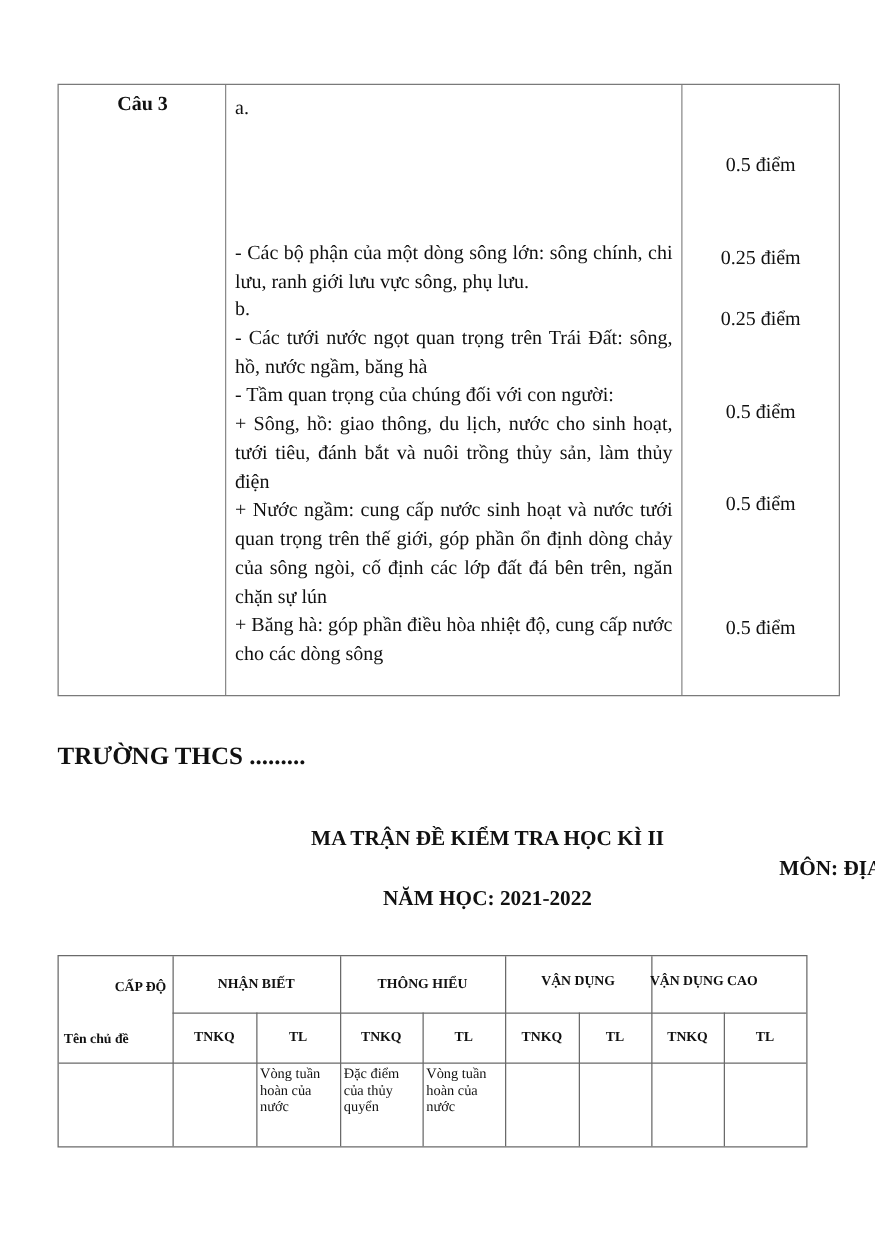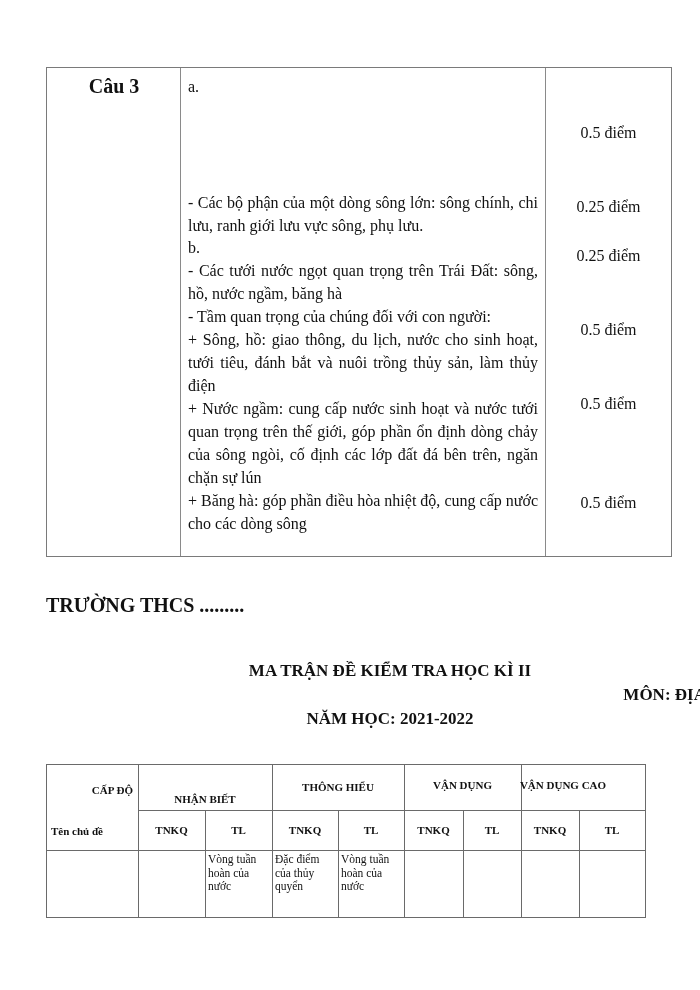--- a/index.html
+++ b/index.html
@@ -5,21 +5,21 @@
   html, body { margin:0; padding:0; background:#ffffff; }
   body { width:700px; height:990px; position:relative; overflow:hidden;
          font-family:"Liberation Serif", "DejaVu Serif", serif; color:#111; }
 
   
   #t1 { position:absolute; left:46px; top:67px; width:626px; height:490px;
         border:1.5px solid #7a7a7a; box-sizing:border-box; }
   #t1 .c1 { position:absolute; left:0; top:0; width:134px; height:100%; border-right:1.5px solid #8a8a8a; box-sizing:border-box; }
   #t1 .c2 { position:absolute; left:134px; top:0; width:365px; height:100%; border-right:1.5px solid #8a8a8a; box-sizing:border-box; }
   #t1 .c3 { position:absolute; left:499px; top:0; width:125px; height:100%; }
-  .cau { position:absolute; left:0; width:134px; top:7px; text-align:center; font-weight:bold; font-size:20px; }
+  .cau { position:absolute; left:0; width:134px; top:7px; text-align:center; font-weight:bold; font-size:16px; }
   .para { position:absolute; left:7px; width:350px; font-size:16px; line-height:23px; text-align:justify; text-align-last:left; }
   .score { position:absolute; left:0; width:125px; text-align:center; font-size:16px; }
 
   .school { position:absolute; left:46px; top:594px; font-weight:bold; font-size:20px; }
   .ttl { position:absolute; left:0; width:700px; text-align:center; font-weight:bold; font-size:17px;padding-left:40px; }
 
   
   #t2 { position:absolute; left:46px; top:764px; width:600px; height:154px;
         border:1.5px solid #6a6a6a; box-sizing:border-box; }
   .vl { position:absolute; width:0; border-left:1.2px solid #6a6a6a; }
@@ -69,21 +69,21 @@
   <div class="vl" style="left:416px; top:45px; height:107px;"></div>
   <div class="vl" style="left:474px; top:0; height:152px;"></div>
   <div class="vl" style="left:532px; top:45px; height:107px;"></div>
 
   <div class="hl" style="left:91px; top:45px; width:507px;"></div>
   <div class="hl" style="left:0; top:85px; width:598px;"></div>
 
   <div class="h2t" style="left:36px; top:19px; width:50px; text-align:right;">CẤP  ĐỘ</div>
   <div class="h2t" style="left:4px; top:60px; text-align:left;">Tên chủ đề</div>
 
-  <div class="h2t" style="left:91px; width:134px; top:16px;margin-top:12px;">NHẬN BIẾT</div>
+  <div class="h2t" style="left:91px; width:134px; top:16px;">NHẬN BIẾT</div>
   <div class="h2t" style="left:225px; width:132px; top:16px;">THÔNG HIỂU</div>
   <div class="h2t" style="left:357px; width:117px; top:14px;">VẬN DỤNG</div>
   <div class="h2t" style="left:454px; width:124px; top:14px;">VẬN DỤNG CAO</div>
 
   <div class="h2t" style="left:91px; width:67px; top:59px;">TNKQ</div>
   <div class="h2t" style="left:158px; width:67px; top:59px;">TL</div>
   <div class="h2t" style="left:225px; width:66px; top:59px;">TNKQ</div>
   <div class="h2t" style="left:291px; width:66px; top:59px;">TL</div>
   <div class="h2t" style="left:357px; width:59px; top:59px;">TNKQ</div>
   <div class="h2t" style="left:416px; width:58px; top:59px;">TL</div>

